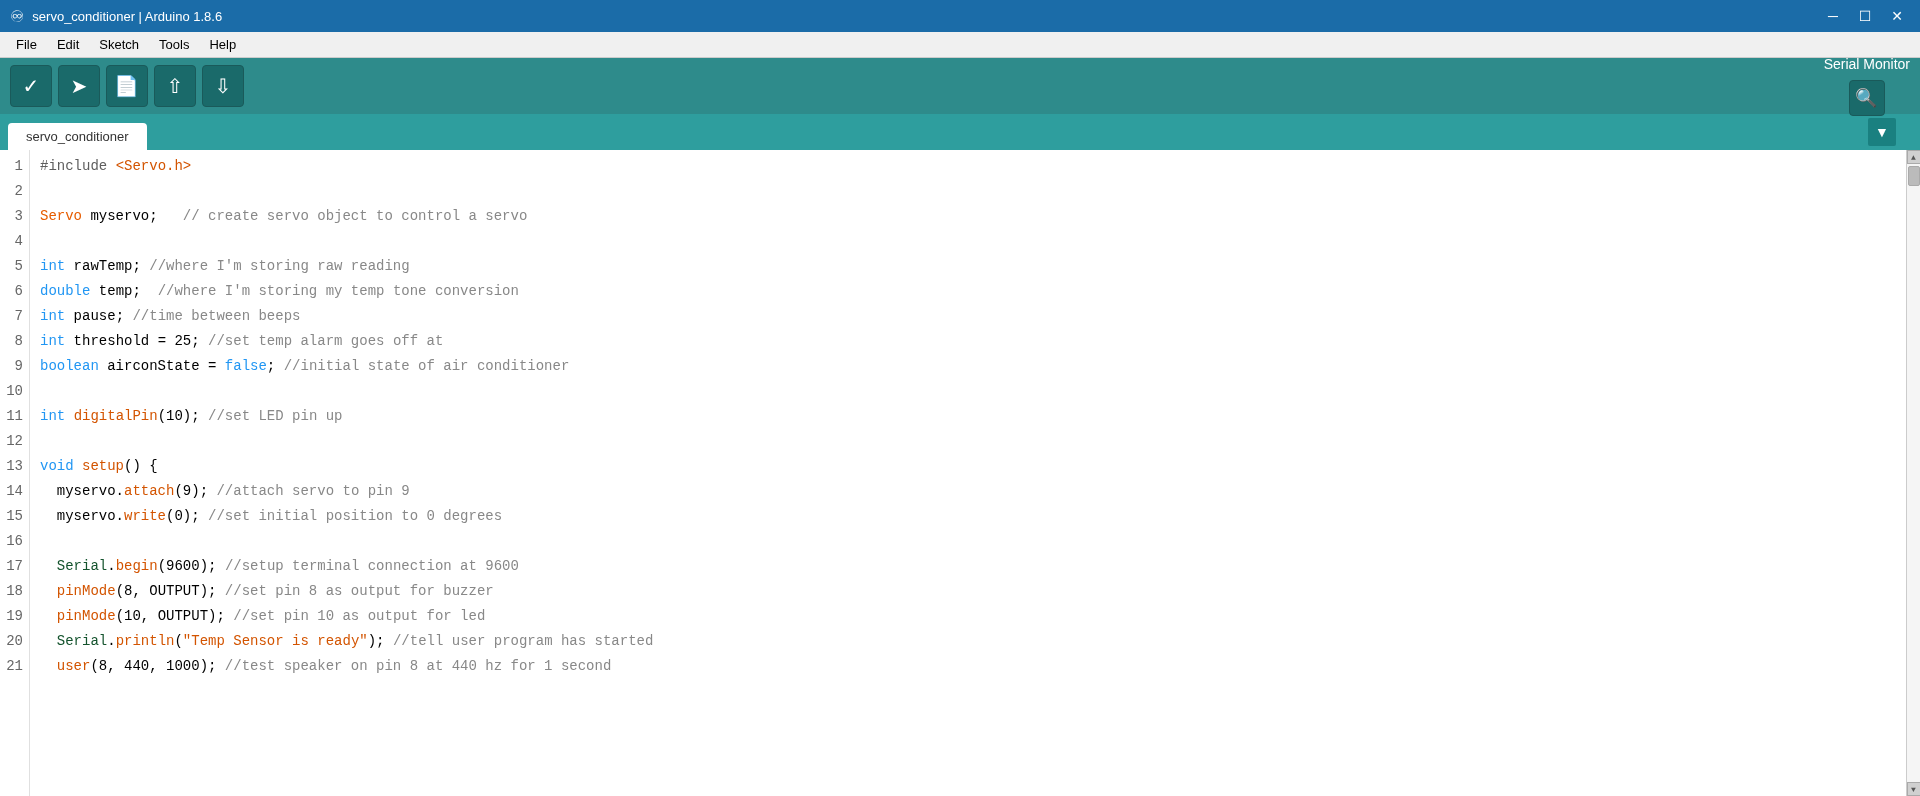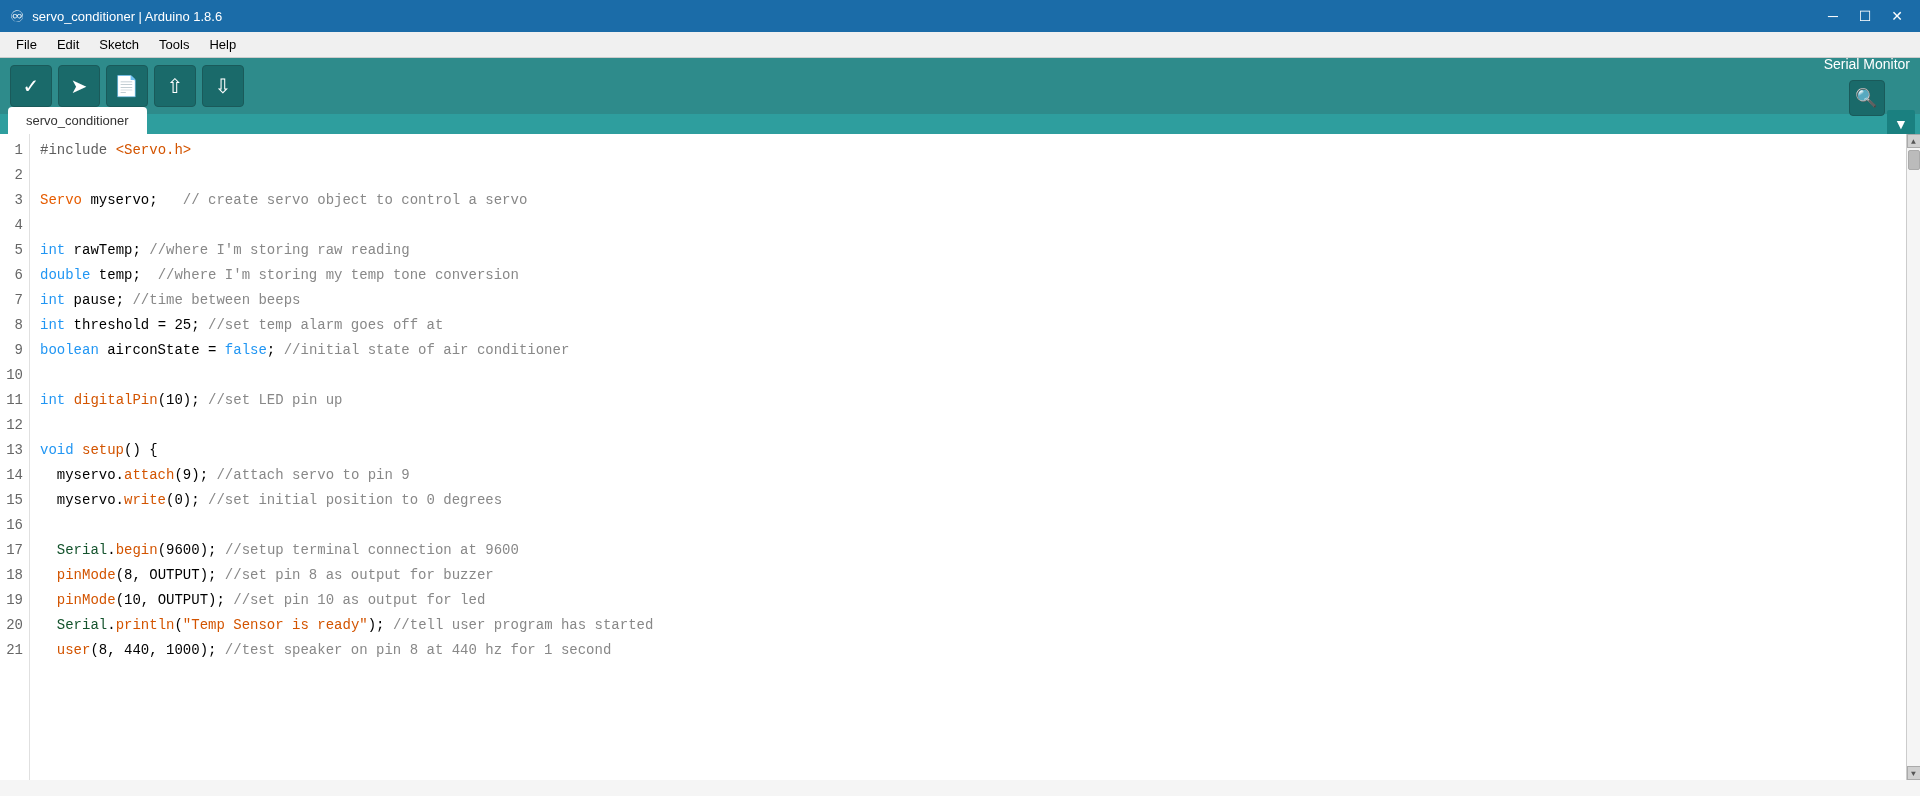--- a/index.html
+++ b/index.html
@@ -86,25 +86,25 @@
       border-radius: 4px;
       cursor: pointer;
       display: flex; align-items: center; justify-content: center;
       color: white;
       font-size: 18px;
     }
 
     
     #tab-bar {
       background: #2e9e9e;
-      height: 20px;
+      height: 36px;
       display: flex;
       align-items: flex-end;
       padding-left: 8px;
-      padding-right: 5px;
+      padding-right: 24px;
     }
     .tab {
       background: #e8e8e8;
       border-radius: 4px 4px 0 0;
       padding: 6px 18px;
       font-family: Arial, sans-serif;
       font-size: 13px;
       cursor: pointer;
       color: #333;
       min-width: 130px;

